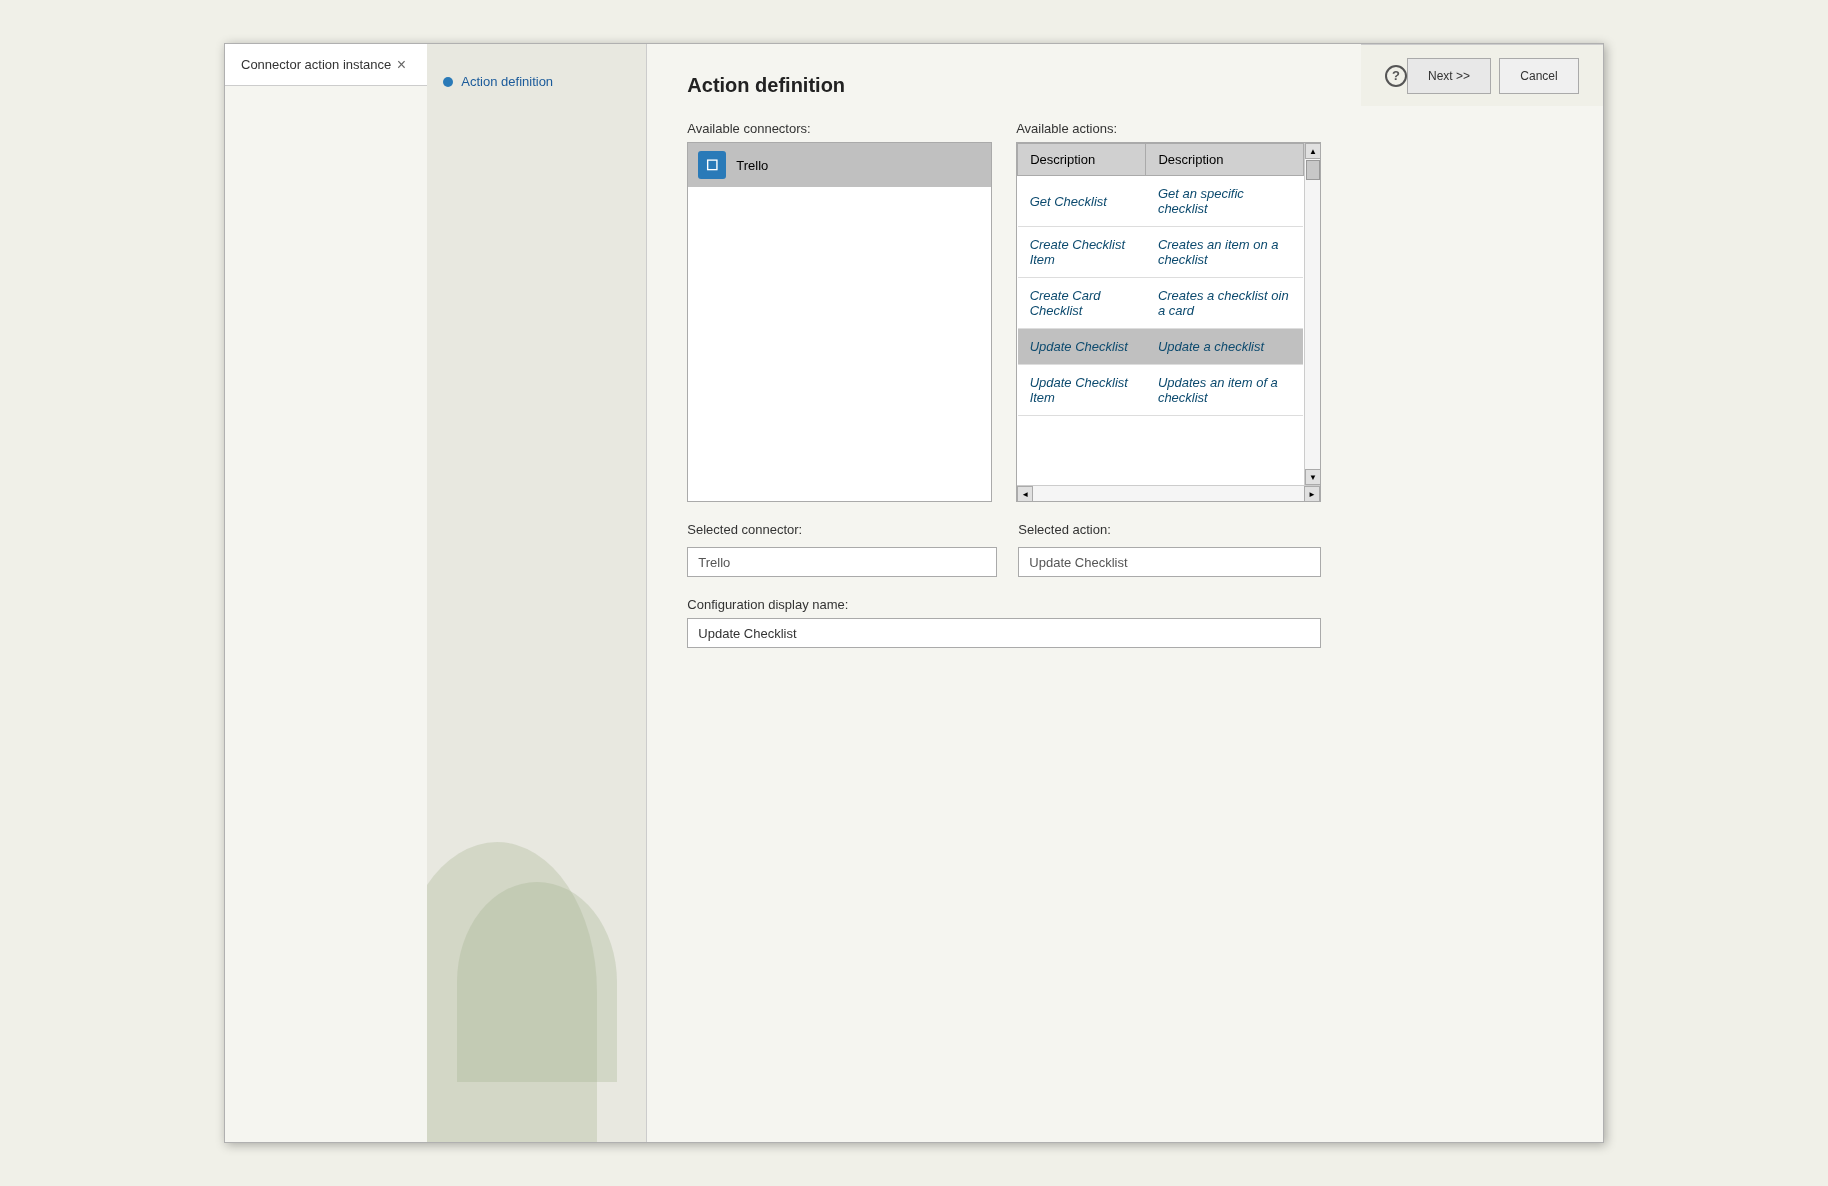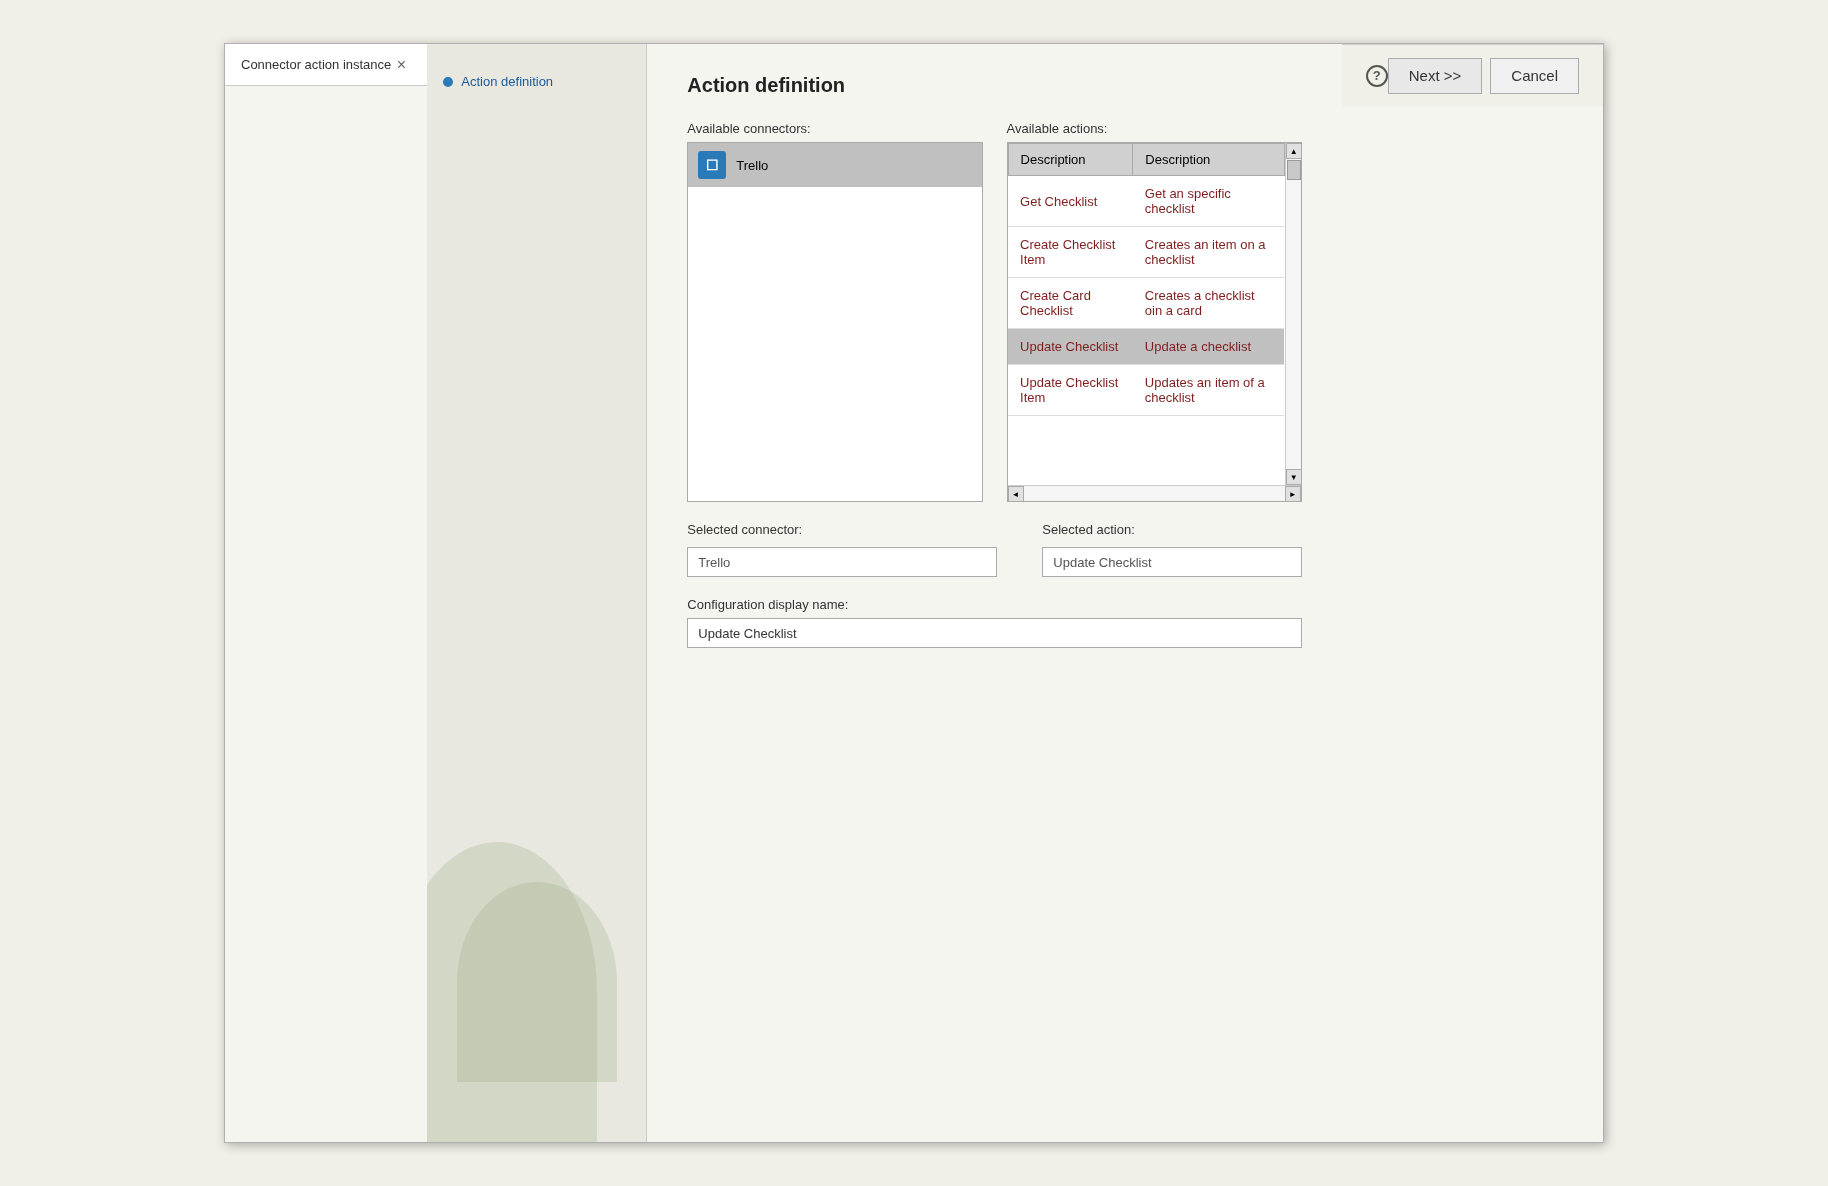--- a/index.html
+++ b/index.html
@@ -165,32 +165,32 @@
       padding: 8px 12px;
       text-align: left;
       font-weight: normal;
       font-size: 13px;
       margin-left: 15px;
     }
     .actions-table-inner td {
       border-bottom: 1px solid #dddddd;
       padding: 10px 12px;
       font-size: 13px;
-      color: #7f1d1d;
+      color: #0c4a6e;
       vertical-align: middle;
+      font-style: italic;
     }
     .action-row {
       cursor: pointer;
     }
     .action-row.selected td {
       background: #c0c0c0;
     }
     .fields-section {
       display: flex;
-      gap: 24px;
       margin-bottom: 20px;
     }
     .field-group {
       display: flex;
       flex-direction: column;
       gap: 4px;
     }
     .field-group.half {
       width: 310px;
     }
@@ -243,21 +243,21 @@
       font-weight: bold;
       color: #555;
       cursor: pointer;
     }
     .footer-buttons {
       display: flex;
       gap: 8px;
     }
     .btn {
       padding: 6px 20px;
-      font-size: 15px;
+      font-size: 12px;
       border: 1px solid #aaaaaa;
       cursor: pointer;
       background: #f0f0f0;
       color: #333;
       min-width: 80px;
       height: 36px;
     }
     .btn-primary {
       background: #e8e8e8;
     }

